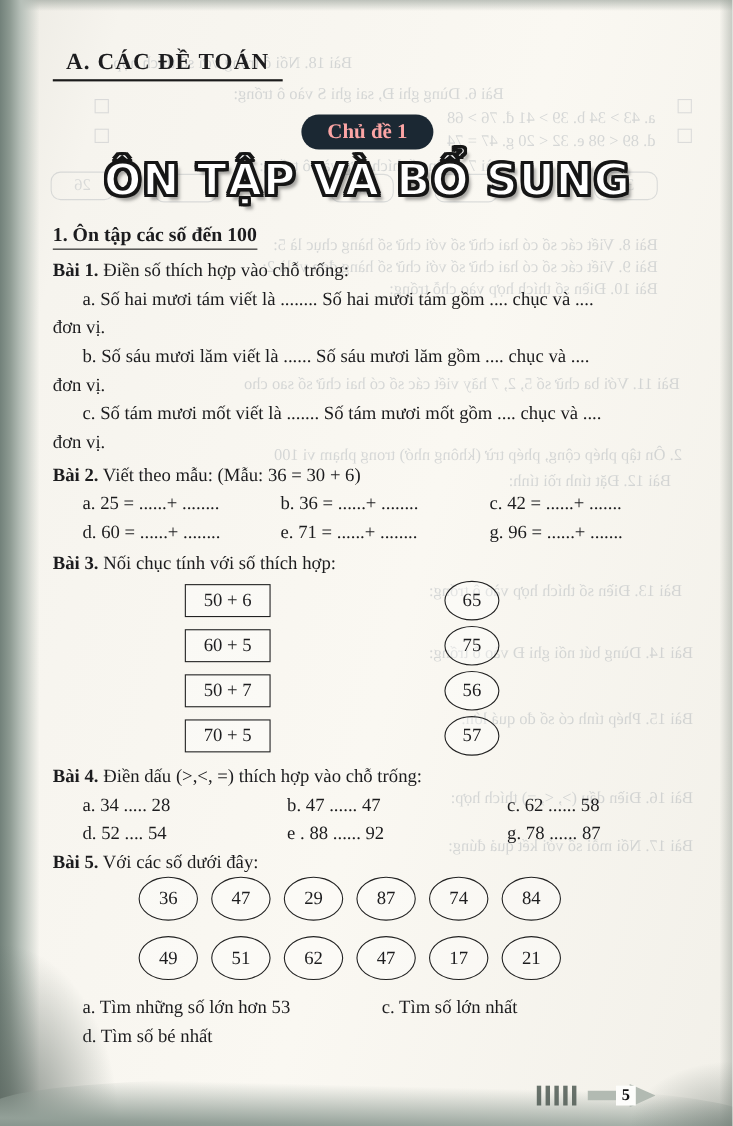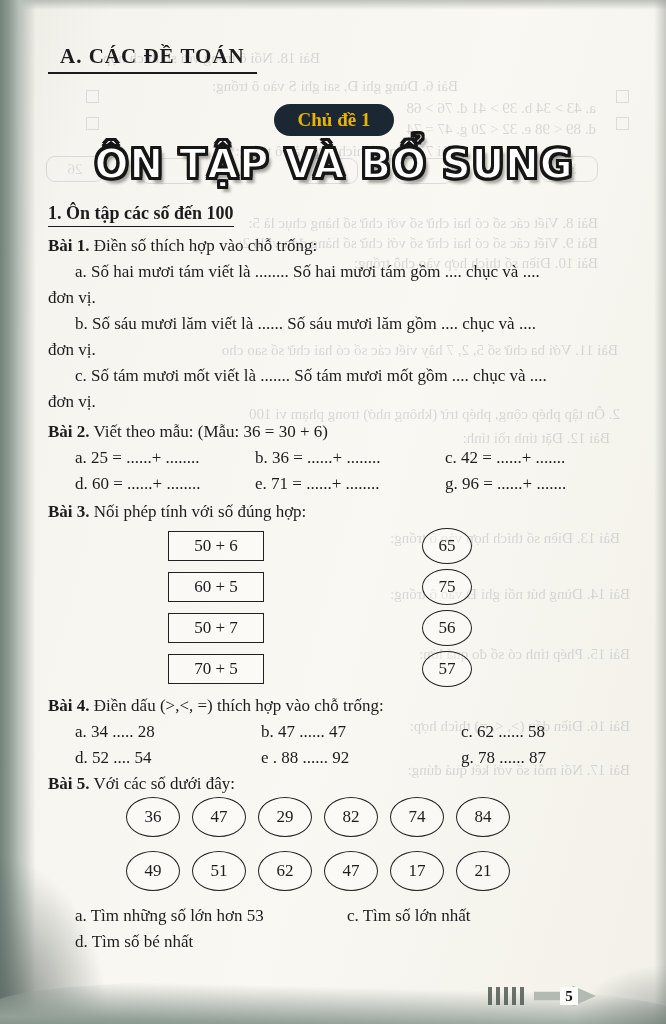--- a/index.html
+++ b/index.html
@@ -19,21 +19,21 @@
               font-size:15px; color:#4a5a6e; transform:scaleX(-1); filter:blur(.4px); }
 
   
   .content { position:absolute; inset:0; z-index:2; padding:44px 46px 0 48px; }
 
   .header-row { }
   .header-title { display:inline-block; font-size:21px; font-weight:bold; letter-spacing:1px;
                   line-height:25px; border-bottom:2.2px solid #1b1b1b; padding:0 12px 3px; }
 
   .badge-row { text-align:center; margin-top:30px; }
-  .badge { display:inline-block; background:#1b2833; color:#eab308; font-weight:bold;
+  .badge { display:inline-block; background:#1b2833; color:#fca5a5; font-weight:bold;
            font-size:19px; line-height:23px; padding:4px 24px 5px; border-radius:17px; }
 
   .main-title { margin-top:4px; text-align:center; font-family:"DejaVu Sans", sans-serif;
                 font-weight:800; font-size:40px; line-height:48px; letter-spacing:1px; color:#fff;
                 -webkit-text-stroke:2px #161616;
                 text-shadow:-2px -2px 0 #161616, 2px -2px 0 #161616, -2px 2px 0 #161616,
                              2px 2px 0 #161616, 0 -2px 0 #161616, 0 2px 0 #161616,
                             -2px 0 0 #161616, 2px 0 0 #161616, 4px 5px 3px rgba(40,40,40,.40); }
 
   .section-row { margin-top:14px; }
@@ -44,21 +44,21 @@
   .blabel { font-weight:bold; }
   .indent { padding-left:27px; }
   .mt2 { margin-top:2px; } .mt4 { margin-top:4px; } .mt6 { margin-top:6px; }
 
   .grid3a { display:grid; grid-template-columns:180px 190px 1fr; margin-left:27px; }
   .grid3b { display:grid; grid-template-columns:186px 200px 1fr; margin-left:27px; }
   .grid2  { display:grid; grid-template-columns:272px 1fr; margin-left:27px; }
   .cell { font-size:17px; line-height:26px; }
 
   .match-row { display:flex; align-items:center; height:41px; }
-  .mbox { margin-left:120px; width:96px; height:30px; border:1.6px solid #222;
+  .mbox { margin-left:120px; width:78px; height:30px; border:1.6px solid #222;
           display:flex; align-items:center; justify-content:center; font-size:17px; background:rgba(255,255,255,.35); }
   .moval { margin-left:158px; width:50px; height:36px; border:1.6px solid #222; border-radius:50%;
            display:flex; align-items:center; justify-content:center; font-size:17px; background:rgba(255,255,255,.35); }
 
   .numrow { display:flex; gap:12px; margin-left:78px; }
   .noval { width:54px; height:40px; border:1.6px solid #222; border-radius:50%;
            display:flex; align-items:center; justify-content:center; font-size:17px; background:rgba(255,255,255,.35); }
   .numrow.second { margin-top:14px; }
   .tasks { margin-top:12px; }
 
@@ -162,21 +162,21 @@
       <span class="cell">c. 42 = ......+ .......</span>
     </div>
     <div class="grid3a">
       <span class="cell">d. 60 = ......+ ........</span>
       <span class="cell">e. 71 = ......+ ........</span>
       <span class="cell">g. 96 = ......+ .......</span>
     </div>
 
     <p class="para mt2">
       <span class="blabel">Bài 3.</span>
-      <span>Nối phép tính với số đúng hợp:</span>
+      <span>Nối chục tính với số thích hợp:</span>
     </p>
     <div>
       <div class="match-row">
         <span class="mbox">50 + 6</span>
         <span class="moval">65</span>
       </div>
       <div class="match-row">
         <span class="mbox">60 + 5</span>
         <span class="moval">75</span>
       </div>
@@ -206,21 +206,21 @@
     </div>
 
     <p class="para">
       <span class="blabel">Bài 5.</span>
       <span>Với các số dưới đây:</span>
     </p>
     <div class="numrow">
       <span class="noval">36</span>
       <span class="noval">47</span>
       <span class="noval">29</span>
-      <span class="noval">82</span>
+      <span class="noval">87</span>
       <span class="noval">74</span>
       <span class="noval">84</span>
     </div>
     <div class="numrow second">
       <span class="noval">49</span>
       <span class="noval">51</span>
       <span class="noval">62</span>
       <span class="noval">47</span>
       <span class="noval">17</span>
       <span class="noval">21</span>

